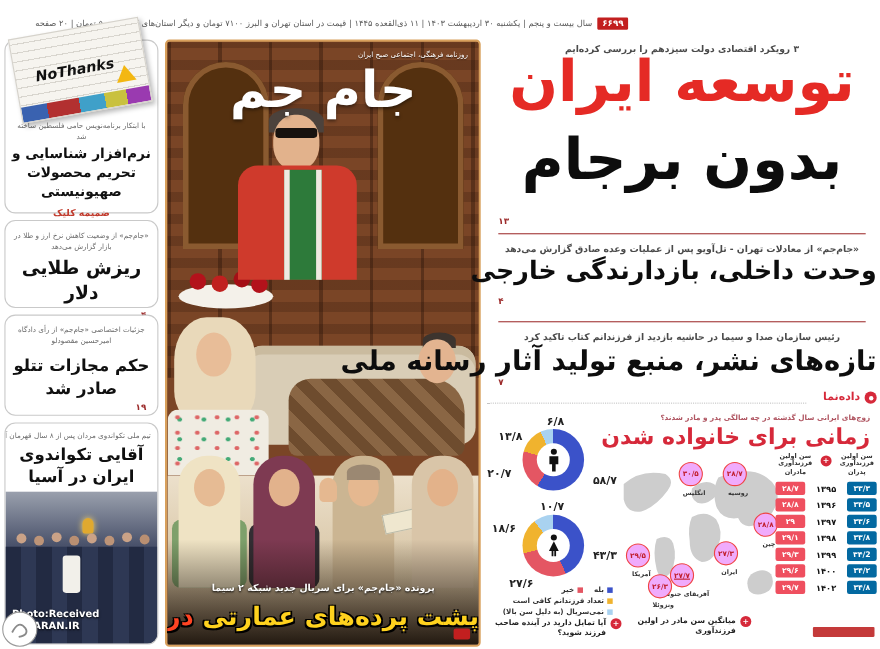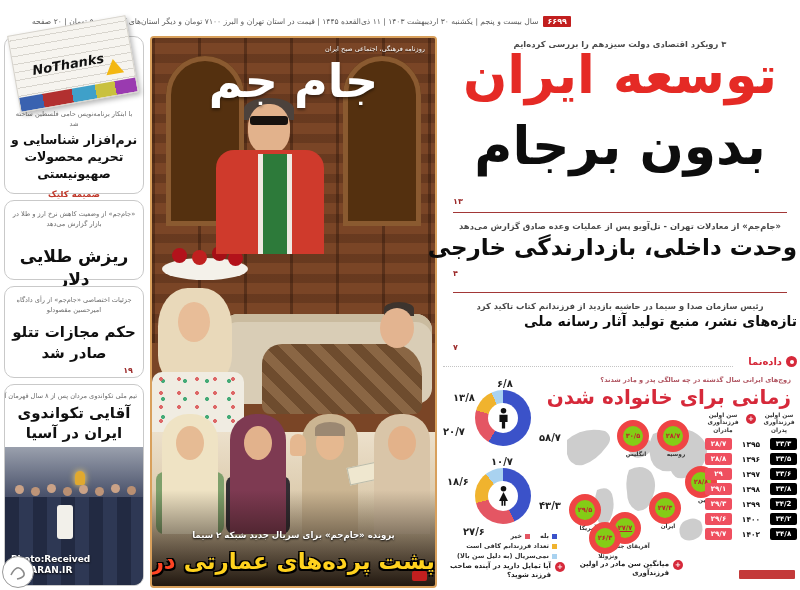--- a/index.html
+++ b/index.html
@@ -22,21 +22,21 @@
       transform:rotate(-10deg);box-shadow:2px 3px 5px rgba(0,0,0,.28);overflow:hidden}
   .cover-lines{position:absolute;inset:0;background:repeating-linear-gradient(0deg,transparent 0 7px,#d8d5ce 7px 8px)}
   .cover-title{position:absolute;top:30px;left:18px;font-weight:900;font-style:italic;font-size:13px;color:#111;direction:ltr}
   .cover-tri{position:absolute;top:40px;right:10px;width:0;height:0;border-left:9px solid transparent;border-right:9px solid transparent;border-bottom:15px solid #f3b712}
   .cover-stripes{position:absolute;bottom:0;left:0;right:0;height:14px;
       background:linear-gradient(90deg,#3a62b0 0 20%,#b23030 20% 45%,#3fa0c9 45% 65%,#c9c13f 65% 82%,#9a3ab0 82% 100%)}
   .lb1 .kick{margin-top:72px}
   .lb1 .lhead{font-size:12.5px;margin-top:3px}
   .tag{color:#c0392b;font-size:8.5px;font-weight:bold;margin-top:6px}
   .lb2 .kick,.lb3 .kick{margin-top:8px}
-  .lb2 .lhead{font-size:17px;margin-top:16px}
+  .lb2 .lhead{font-size:17px;margin-top:4px}
   .lb3 .lhead{font-size:15px;margin-top:7px}
   .lbox .pref{display:block;text-align:right;padding-right:10px;margin-top:3px}
   .lb4 .kick{margin-top:6px;white-space:nowrap;overflow:hidden}
   .lb4 .lhead{font-size:15px;margin-top:2px}
   .tkphoto{position:absolute;left:0;right:0;top:62px;bottom:0;background:linear-gradient(#9aa0ad 0,#4a526b 35%,#2b3450 70%,#1d2438 100%)}
   .heads{position:absolute;top:38px;left:10px;width:9px;height:9px;border-radius:50%;background:#caa287;
       box-shadow:16px 2px 0 #bd9478,32px -1px 0 #caa287,48px 2px 0 #b98f72,64px 0 0 #caa287,80px 2px 0 #bd9478,96px -1px 0 #caa287,112px 1px 0 #b98f72,
       8px 26px 0 #caa287,30px 28px 0 #bd9478,54px 27px 0 #caa287,76px 28px 0 #b98f72,100px 27px 0 #caa287}
   .torsos{position:absolute;top:50px;left:0;right:0;bottom:0;background:
       repeating-linear-gradient(90deg,#222a42 0 14px,#2e3854 14px 28px)}
@@ -91,21 +91,21 @@
       text-shadow:1.5px 1.5px 0 #000,-1.5px 1.5px 0 #000,1.5px -1.5px 0 #000,-1.5px -1.5px 0 #000}
   .chl .accent{color:#ff4423}
   .badge-red{position:absolute;bottom:5px;right:8px;width:15px;height:10px;background:#c21f1f;border-radius:2px;z-index:4}
   
   .col-right{position:absolute;left:443px;top:0;width:354px;height:590px}
   .rk{position:absolute;left:0;right:0;text-align:center;font-size:8.4px;color:#4a4a4a;font-weight:bold}
   .rk1{top:39px}.rk2{top:221px}.rk3{top:301px}
   .hred{position:absolute;top:49px;left:0;right:0;text-align:center;font-size:52px;font-weight:900;color:#e52a25;line-height:1}
   .hblk{position:absolute;top:120px;left:0;right:0;text-align:center;font-size:52px;font-weight:900;color:#0d0d0d;line-height:1}
   .h2{position:absolute;top:234px;left:0;right:0;text-align:center;font-size:23px;font-weight:900;color:#0d0d0d;white-space:nowrap}
-  .h3{position:absolute;top:313px;left:0;right:0;text-align:right;font-size:14px;font-weight:900;color:#0d0d0d;white-space:nowrap}
+  .h3{position:absolute;top:313px;left:0;right:0;text-align:left;font-size:25px;font-weight:900;color:#0d0d0d;white-space:nowrap}
   .cpref{position:absolute;left:10px}
   .cp1{top:197px}.cp2{top:269px}.cp3{top:343px}
   .rule{position:absolute;left:10px;right:10px;height:1px;background:#a23737}
   .r1{top:212px}.r2{top:292px}
   .dn-row{position:absolute;top:356px;right:0;display:flex;align-items:center;gap:4px;color:#d6293a;font-weight:900;font-size:10px}
   .dn-ico{width:11px;height:11px;border-radius:50%;background:#d6293a;position:relative}
   .dn-ico::after{content:"";position:absolute;inset:3.5px;background:#fff;border-radius:50%}
   .dn-dots{position:absolute;top:366px;left:0;right:64px;border-top:1px dotted #c4c4c4}
   
   .ig{position:absolute;top:374px;left:0;right:0;height:216px}
@@ -117,32 +117,32 @@
   .hole{position:absolute;left:43px;top:21px;width:30px;height:30px;border-radius:50%;background:#fff;display:flex;align-items:center;justify-content:center}
   .dn-val{position:absolute;font-size:10px;font-weight:700;color:#222}
   .legend{position:absolute;left:2px;top:158px;width:112px;display:flex;flex-wrap:wrap;gap:2px 10px;font-size:6.5px;font-weight:bold;color:#333}
   .lg-it{display:flex;align-items:center;gap:3px}
   .lg-sq{width:5px;height:5px;display:inline-block}
   .quest{position:absolute;left:2px;top:188px;width:120px;display:flex;gap:4px;align-items:flex-start}
   .q-ico{width:10px;height:10px;border-radius:50%;background:#d6293a;color:#fff;font-size:7px;font-weight:bold;display:flex;align-items:center;justify-content:center;flex:0 0 auto}
   .q-txt{font-size:7px;font-weight:900;color:#222;line-height:1.35}
   .map-area{position:absolute;left:116px;top:40px;width:152px;height:170px}
   .map-svg{position:absolute;inset:0}
-  .mdot{position:absolute;width:20px;height:20px;border-radius:50%;background:#84cc16;border:6px solid #ef4444;
+  .mdot{position:absolute;width:20px;height:20px;border-radius:50%;background:#f0abfc;border:1px solid #ef4444;
       display:flex;align-items:center;justify-content:center;font-size:6.6px;font-weight:900;color:#c01f2e}
   .mlab{position:absolute;top:25px;left:-9px;width:44px;text-align:center;font-size:5.8px;font-weight:bold;color:#333}
   .map-cap{position:absolute;left:136px;top:186px;width:104px;display:flex;gap:4px;align-items:flex-start}
   .tbl{position:absolute;left:262px;top:38px;width:92px}
   .thead{display:flex;align-items:flex-start;justify-content:space-between;font-size:5.9px;font-weight:bold;color:#333;line-height:1.25;text-align:center}
   .thead .hc{width:36px}
   .th-ico{width:10px;height:10px;border-radius:50%;background:#d6293a;color:#fff;font-size:7px;font-weight:bold;display:flex;align-items:center;justify-content:center;margin-top:2px}
   .trows{margin-top:4px}
   .trow{display:flex;align-items:center;justify-content:space-between;margin-bottom:3px}
   .cell{width:27px;height:12px;border-radius:2px;color:#fff;font-size:7px;font-weight:900;display:flex;align-items:center;justify-content:center}
-  .cf{background:#000000}.cm{background:#ef4f5f}
+  .cf{background:#0369a1}.cm{background:#ef4f5f}
   .yr{font-size:7.5px;font-weight:900;color:#111}
   .src-strip{position:absolute;left:296px;top:196px;width:56px;height:9px;background:#c43a3a;border-radius:1px}
 </style>
 </head>
 <body>
 
 <div class="page">
 
   <div class="dateline-row">
     <span class="issue">۶۶۹۹</span>

